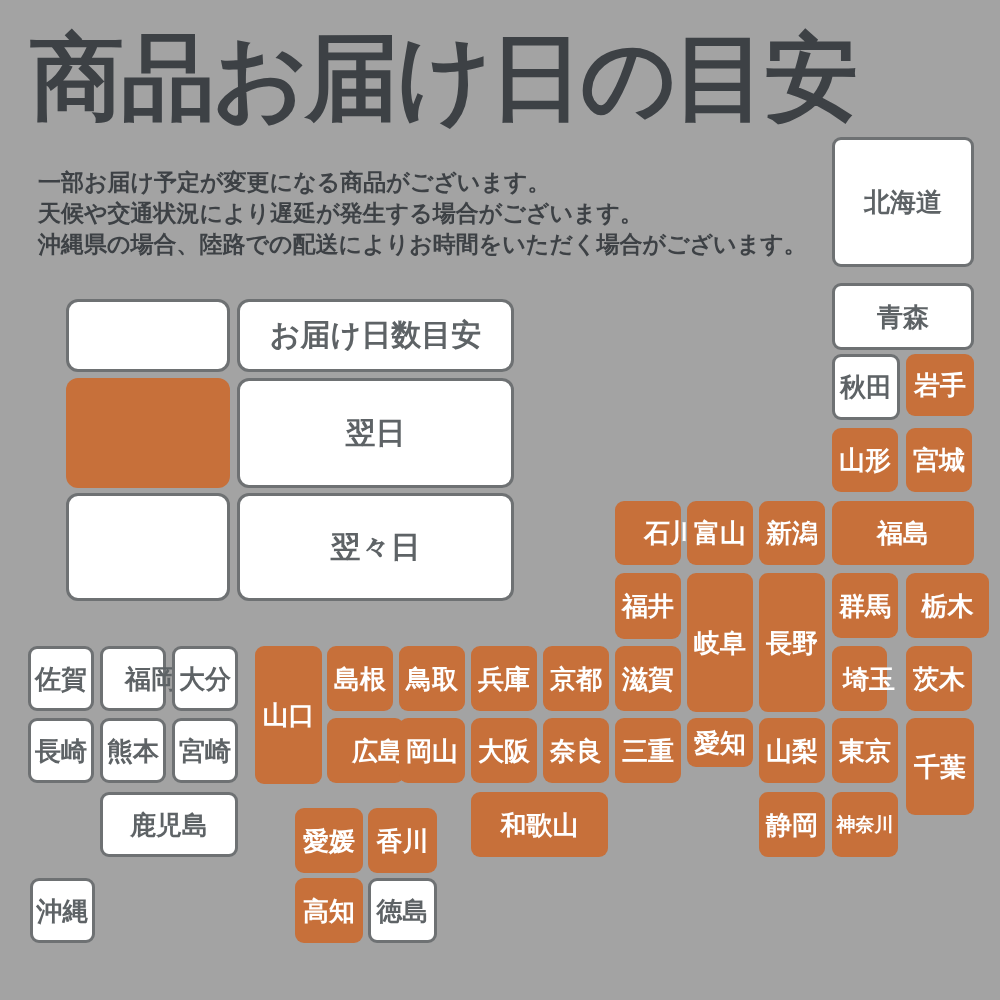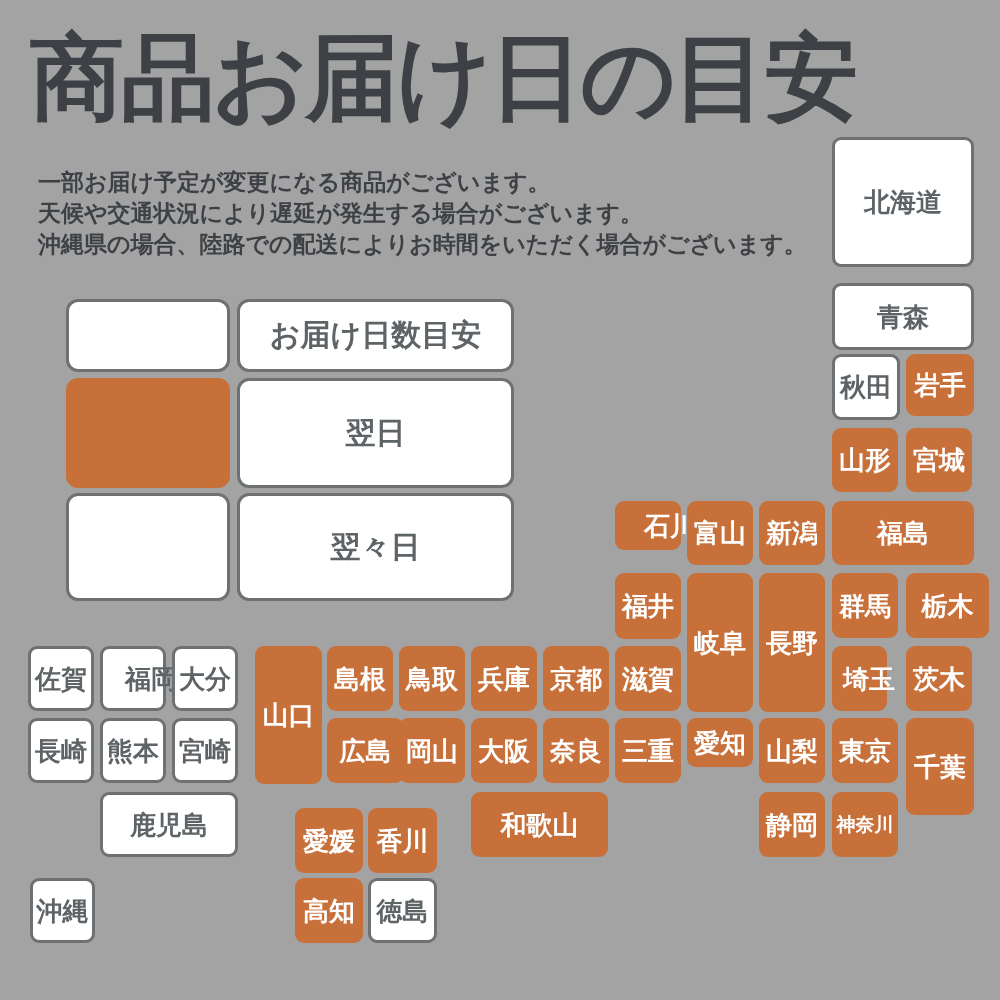--- a/index.html
+++ b/index.html
@@ -70,21 +70,21 @@
       </div>
       <div class="pref orange" style="left: 906px; top: 354px; width: 68px; height: 62px;">
         <span>岩手</span>
       </div>
       <div class="pref orange" style="left: 832px; top: 428px; width: 66px; height: 64px;">
         <span>山形</span>
       </div>
       <div class="pref orange" style="left: 906px; top: 428px; width: 66px; height: 64px;">
         <span>宮城</span>
       </div>
-      <div class="pref orange" style="left: 615px; top: 501px; width: 66px; height: 49px; padding-left: 44px;">
+      <div class="pref orange" style="left: 615px; top: 501px; width: 66px; height: 64px; padding-left: 44px;">
         <span>石川</span>
       </div>
       <div class="pref orange" style="left: 687px; top: 501px; width: 66px; height: 64px;">
         <span>富山</span>
       </div>
       <div class="pref orange" style="left: 759px; top: 501px; width: 66px; height: 64px;">
         <span>新潟</span>
       </div>
       <div class="pref orange" style="left: 832px; top: 501px; width: 142px; height: 64px;">
         <span>福島</span>
@@ -139,21 +139,21 @@
       </div>
       <div class="pref white" style="left: 28px; top: 718px; width: 66px; height: 65px;">
         <span>長崎</span>
       </div>
       <div class="pref white" style="left: 100px; top: 718px; width: 66px; height: 65px;">
         <span>熊本</span>
       </div>
       <div class="pref white" style="left: 172px; top: 718px; width: 66px; height: 65px;">
         <span>宮崎</span>
       </div>
-      <div class="pref orange" style="left: 327px; top: 718px; width: 77px; height: 65px;">
+      <div class="pref orange" style="left: 327px; top: 718px; width: 77px; height: 65px; justify-content: flex-end;">
         <span>広島</span>
       </div>
       <div class="pref orange" style="left: 399px; top: 718px; width: 66px; height: 65px;">
         <span>岡山</span>
       </div>
       <div class="pref orange" style="left: 471px; top: 718px; width: 66px; height: 65px;">
         <span>大阪</span>
       </div>
       <div class="pref orange" style="left: 543px; top: 718px; width: 66px; height: 65px;">
         <span>奈良</span>

